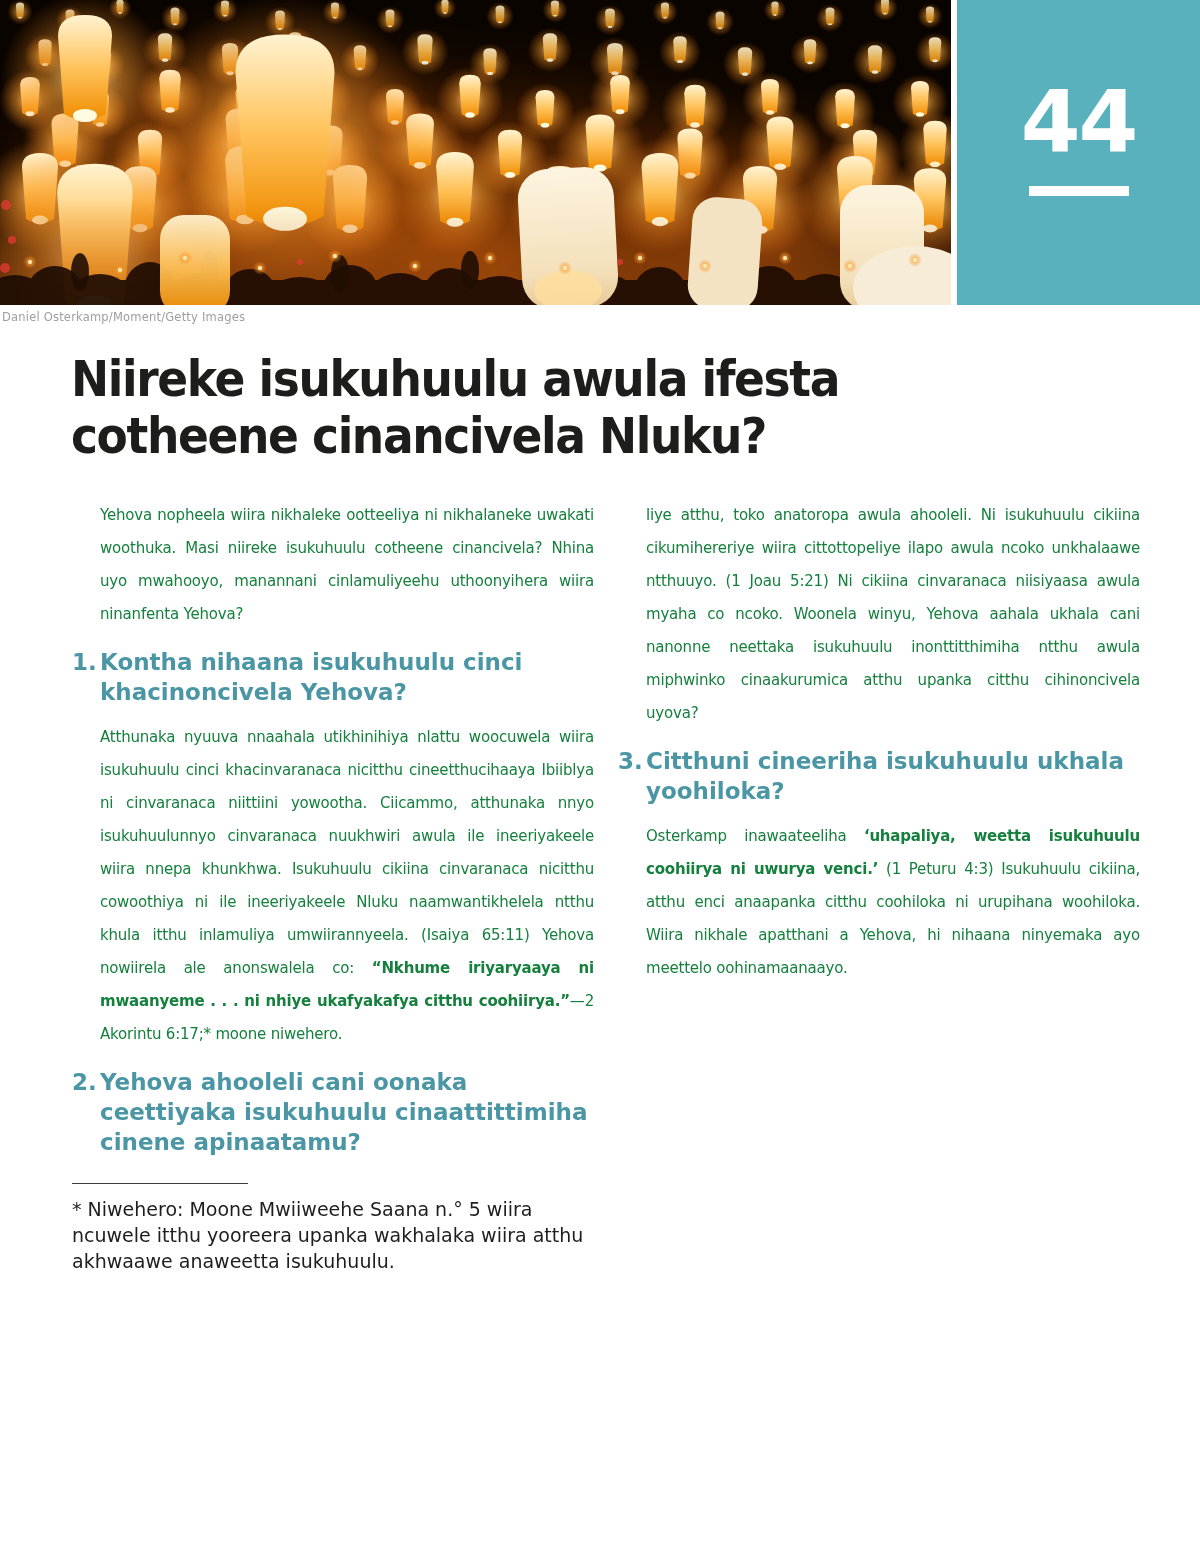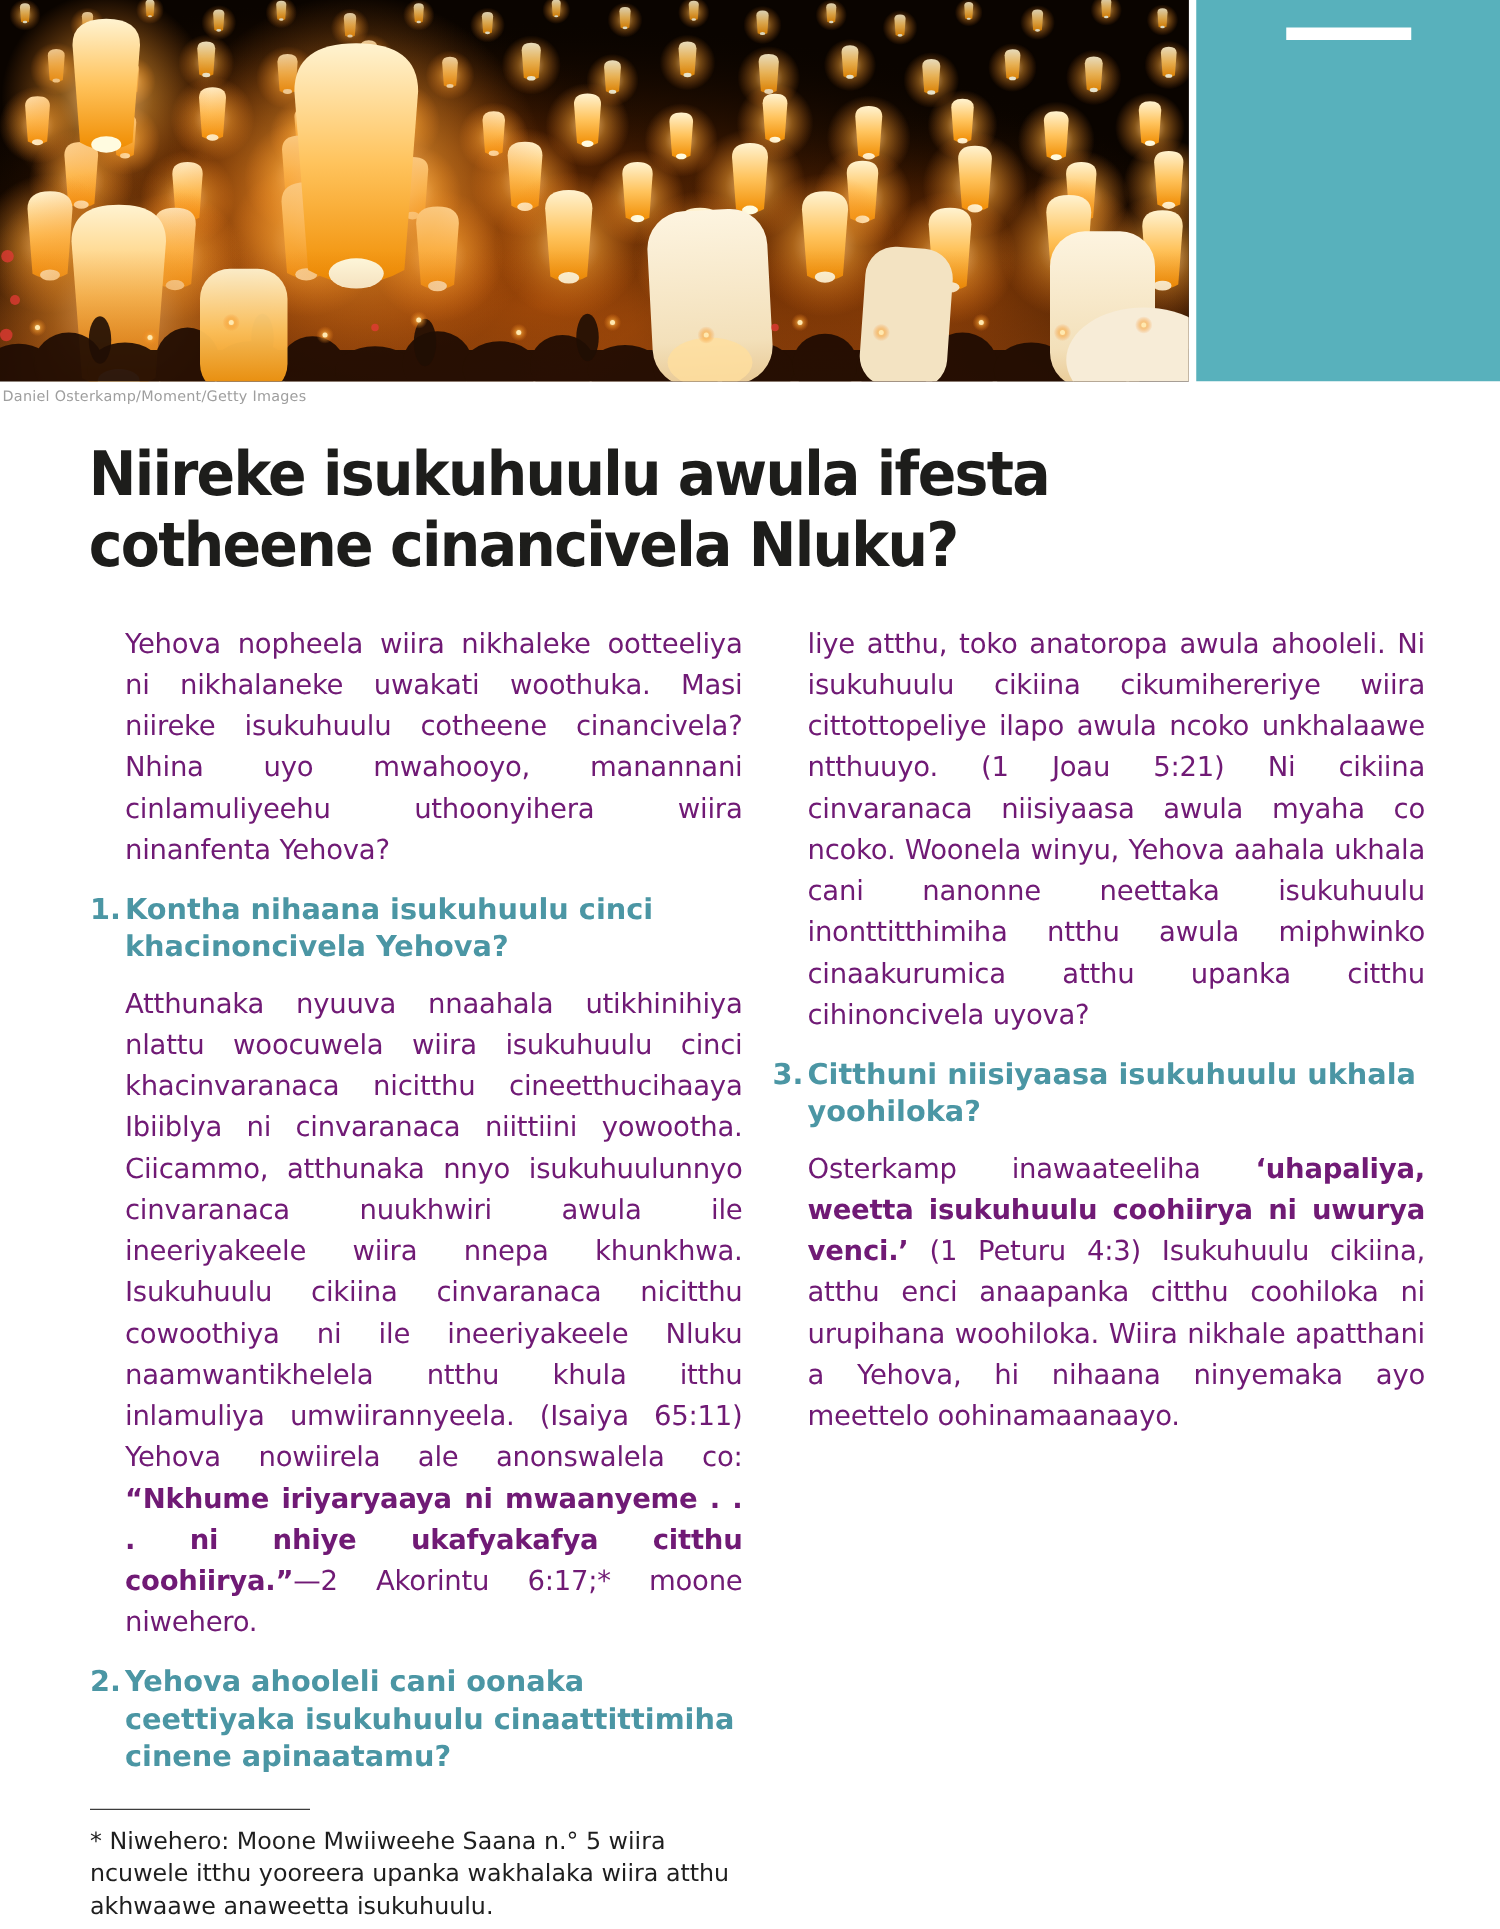--- a/index.html
+++ b/index.html
@@ -13,22 +13,22 @@
   .numbox .bar{width:100px;height:10px;background:#ffffff;margin:22px auto 0 auto;}
   .credit{position:absolute;left:2px;top:310px;font-size:11.5px;line-height:14px;color:#9e9e9e;letter-spacing:0.2px;}
 
   
   .title{position:absolute;left:71px;top:351px;font-size:49px;line-height:57px;font-weight:800;
          color:#1d1d1b;letter-spacing:-1.5px;transform:scaleX(0.93);transform-origin:0 0;white-space:nowrap;}
 
   
   .content{position:absolute;left:72px;top:499px;width:1069px;display:flex;gap:24px;}
   .col{width:522px;flex:0 0 auto;}
-  p.body{margin:0 0 16px 28px;text-align:justify;font-size:22px;line-height:33px;
-         letter-spacing:-0.2px;color:#701a75;}
+  p.body{margin:0 0 16px 28px;text-align:justify;font-size:15px;line-height:33px;
+         letter-spacing:-0.2px;color:#15803d;}
   .q{display:flex;color:#4b96a4;font-weight:bold;font-size:23px;line-height:30px;margin:12px 0 14px 0;}
   .q .qnum{width:28px;flex:none;}
   .b{font-weight:bold;}
 
   
   .footnote{margin-top:26px;}
   .fn-rule{width:176px;height:0;border-top:1px solid #3c3c3c;margin:0 0 12px 0;}
   .fn{font-size:19px;line-height:26px;color:#1e1e1e;text-align:left;margin:0;}
 </style>
 </head>
@@ -222,20 +222,21 @@
         <circle cx="6" cy="205" r="5"></circle>
           <circle cx="12" cy="240" r="4"></circle>
           <circle cx="5" cy="268" r="5"></circle>
         <circle cx="300" cy="262" r="3"></circle>
           <circle cx="620" cy="262" r="3"></circle>
       </g>
     </svg>
   </div>
 
   <div class="numbox">
+    <div class="num">44</div>
     <div class="bar"></div>
   </div>
 
   <div class="credit">Daniel Osterkamp/Moment/Getty Images</div>
 
   <div class="title">
     <div>Niireke isukuhuulu awula ifesta</div>
     <div>cotheene cinancivela Nluku?</div>
   </div>
 
@@ -259,19 +260,19 @@
         <div class="fn-rule"></div>
         <p class="fn">* Niwehero: Moone Mwiiweehe Saana n.° 5 wiira ncuwele itthu yooreera upanka wakhalaka wiira atthu akhwaawe anaweetta isukuhuulu.</p>
       </div>
     </div>
 
     <div class="col">
       <p class="body"><span>liye atthu, toko anatoropa awula ahooleli. Ni isukuhuulu cikiina cikumihereriye wiira cittottopeliye ilapo awula ncoko unkhalaawe ntthuuyo. (1 Joau 5:21) Ni cikiina cinvaranaca niisiyaasa awula myaha co ncoko. Woonela winyu, Yehova aahala ukhala cani nanonne neettaka isukuhuulu inonttitthimiha ntthu awula miphwinko cinaakurumica atthu upanka citthu cihinoncivela uyova?</span></p>
 
       <div class="q">
         <span class="qnum">3.</span>
-        <span>Citthuni niisiyaasa isukuhuulu ukhala yoohiloka?</span>
+        <span>Citthuni cineeriha isukuhuulu ukhala yoohiloka?</span>
       </div>
       <p class="body"><span>Osterkamp inawaateeliha </span><span class="b">‘uhapaliya, weetta isukuhuulu coohiirya ni uwurya venci.’</span><span> (1 Peturu 4:3) Isukuhuulu cikiina, atthu enci anaapanka citthu coohiloka ni urupihana woohiloka. Wiira nikhale apatthani a Yehova, hi nihaana ninyemaka ayo meettelo oohinamaanaayo.</span></p>
     </div>
 
   </div>
 </div>
 
 </body></html>

